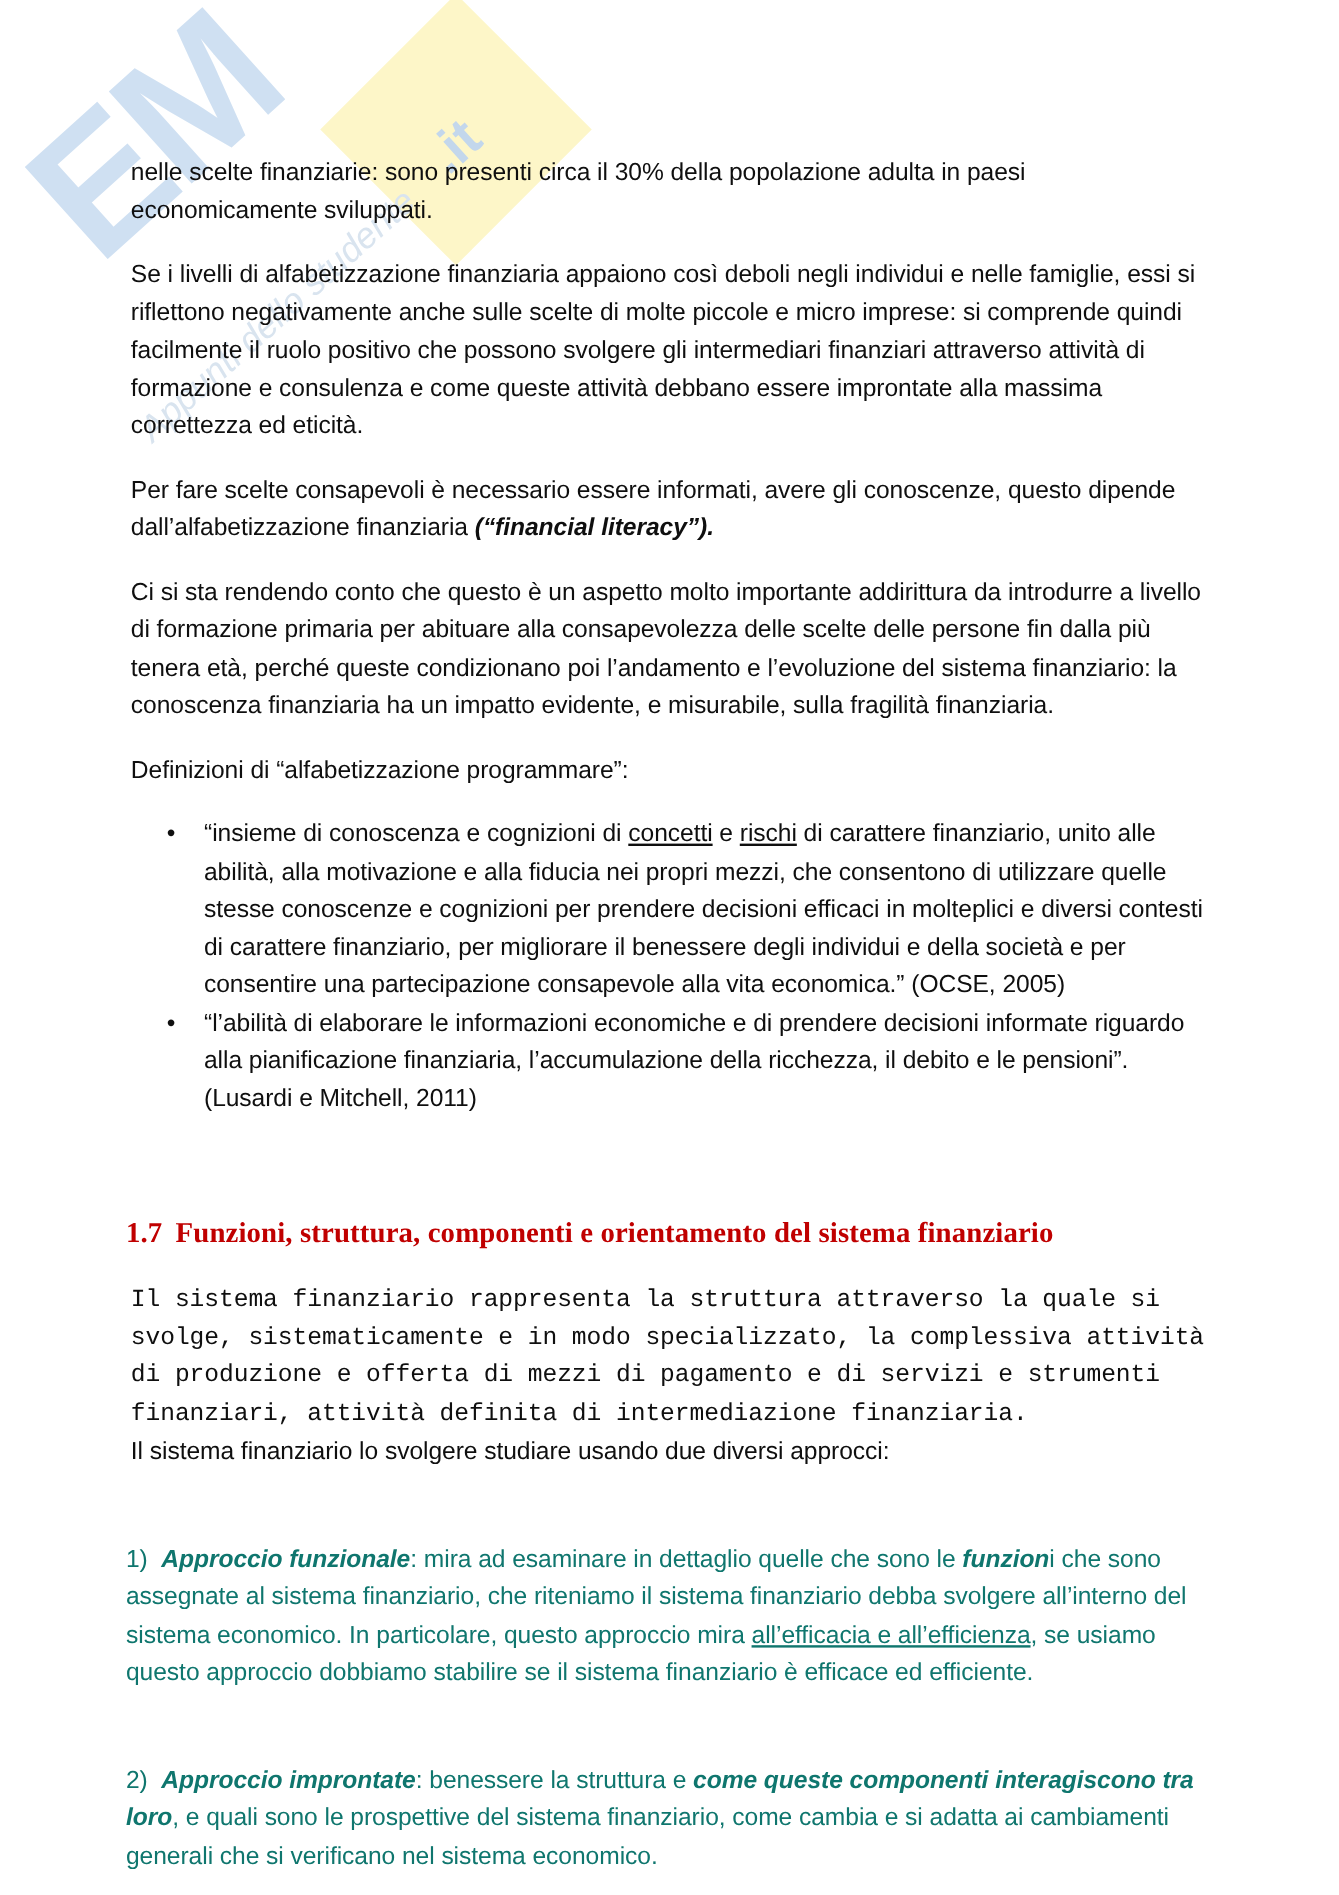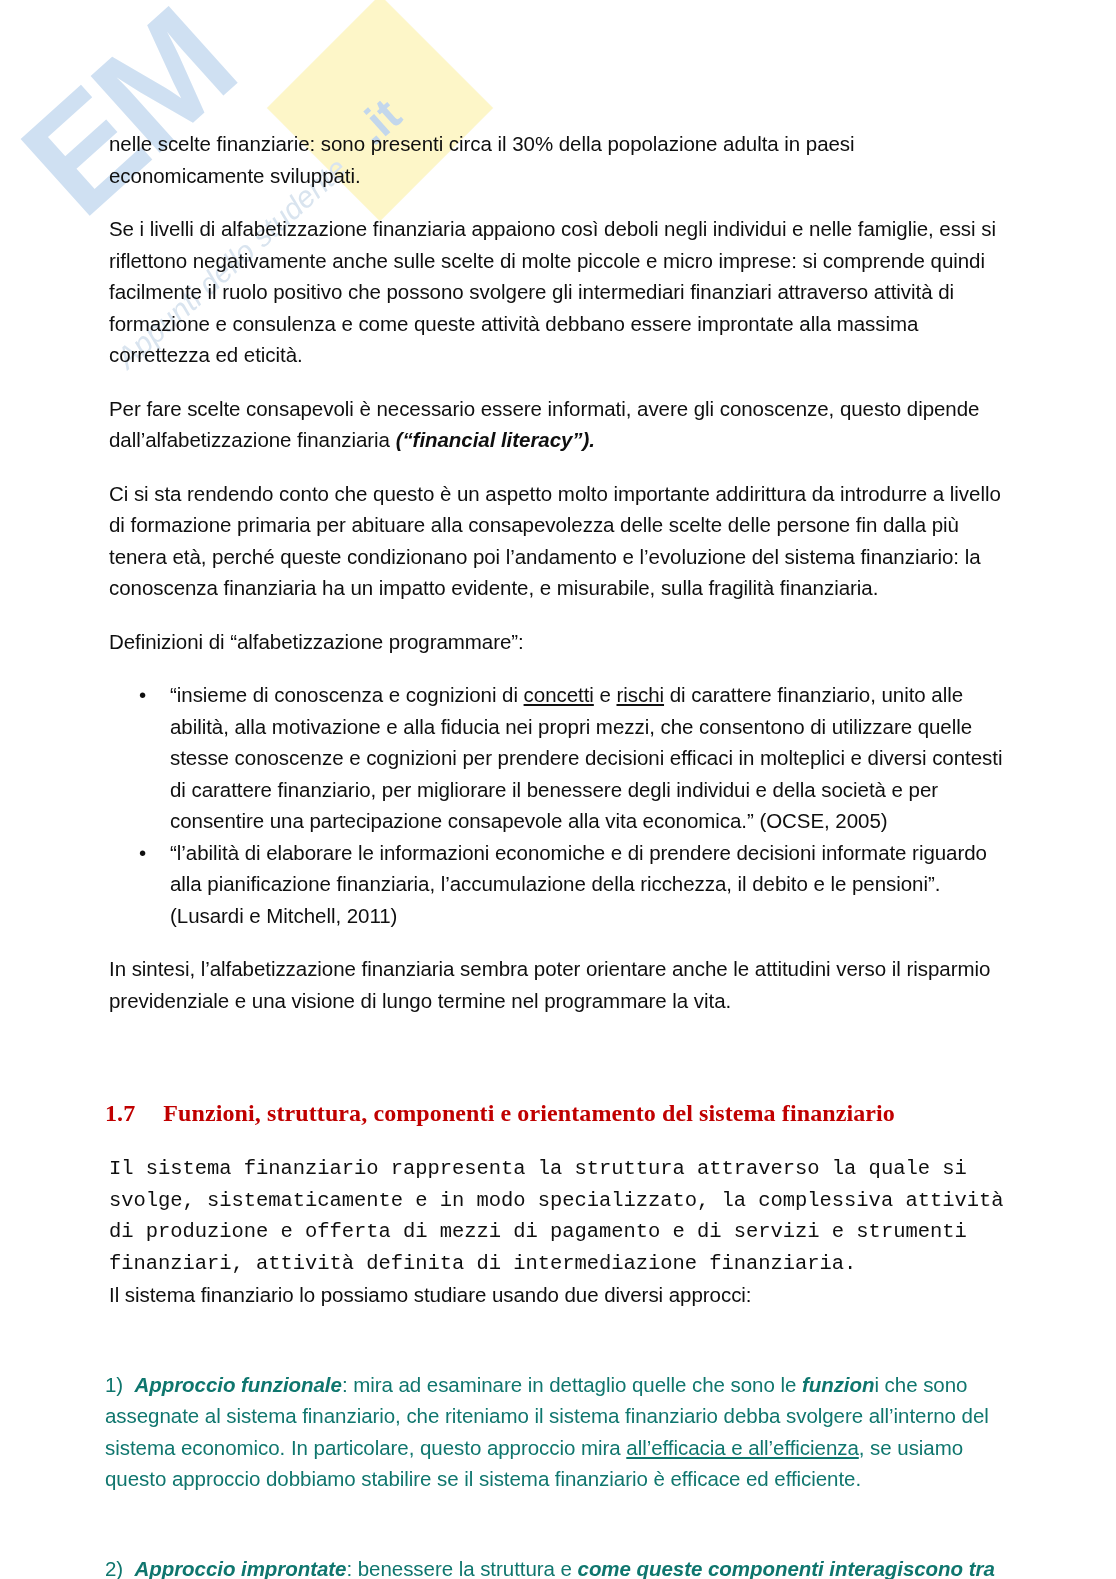--- a/index.html
+++ b/index.html
@@ -122,21 +122,21 @@
   }
 
   h2.heading {
     font-family: "Liberation Serif", serif;
     font-weight: bold;
     font-size: 24px;
     color: #c00000;
     margin: 0 0 26px 0;
     letter-spacing: 0.1px;
   }
-  h2.heading .num { margin-right: 28px; }
+  h2.heading .num { margin-right: 11px; }
 
   .numpara {
     position: relative;
     font-size: 20.5px;
     line-height: 31.5px;
     color: #0f766e;
     margin: 0 0 22px 0;
     letter-spacing: -0.05px;
   }
   .numpara .marker {
@@ -172,29 +172,28 @@
 
     <ul class="bullets">
       <li>
         <span class="bullet-dot">•</span><span>“insieme di conoscenza e cognizioni di </span><u>concetti</u><span> e </span><u>rischi</u><span> di carattere finanziario, unito alle abilità, alla motivazione e alla fiducia nei propri mezzi, che consentono di utilizzare quelle stesse conoscenze e cognizioni per prendere decisioni efficaci in molteplici e diversi contesti di carattere finanziario, per migliorare il benessere degli individui e della società e per consentire una partecipazione consapevole alla vita economica.” (OCSE, 2005)</span>
       </li>
       <li>
         <span class="bullet-dot">•</span><span>“l’abilità di elaborare le informazioni economiche e di prendere decisioni informate riguardo alla pianificazione finanziaria, l’accumulazione della ricchezza, il debito e le pensioni”. (Lusardi e Mitchell, 2011)</span>
       </li>
     </ul>
 
-    <p class="para"><span>In sintesi, l’alfabetizzazione finanziaria sembra poter orientare anche le attitudini verso il risparmio previdenziale e una visione di lungo termine nel programmare la vita.</span></p>
 
     <div class="gap-sec"></div>
 
     <h2 class="heading"><span class="num">1.7</span><span>Funzioni, struttura, componenti e orientamento del sistema finanziario</span></h2>
 
     <p class="para tight"><span>Il sistema finanziario rappresenta la struttura attraverso la quale si svolge, sistematicamente e in modo specializzato, la complessiva attività di produzione e offerta di mezzi di pagamento e di servizi e strumenti finanziari, attività definita di intermediazione finanziaria.</span></p>
 
-    <p class="para"><span>Il sistema finanziario lo possiamo studiare usando due diversi approcci:</span></p>
+    <p class="para"><span>Il sistema finanziario lo svolgere studiare usando due diversi approcci:</span></p>
 
     <div class="gap-big"></div>
 
     <p class="numpara"><span class="marker">1)</span>&nbsp;&nbsp;<b>Approccio funzionale</b><span>: mira ad esaminare in dettaglio quelle che sono le </span><b>funzion</b><span>i che sono assegnate al sistema finanziario, che riteniamo il sistema finanziario debba svolgere all’interno del sistema economico. In particolare, questo approccio mira </span><u>all’efficacia e all’efficienza</u><span>, se usiamo questo approccio dobbiamo stabilire se il sistema finanziario è efficace ed efficiente.</span></p>
 
     <div class="gap-big"></div>
 
     <p class="numpara"><span class="marker">2)</span>&nbsp;&nbsp;<b>Approccio improntate</b><span>: benessere la struttura e </span><b>come queste componenti interagiscono tra loro</b><span>, e quali sono le prospettive del sistema finanziario, come cambia e si adatta ai cambiamenti generali che si verificano nel sistema economico.</span></p>
 
   </div>

